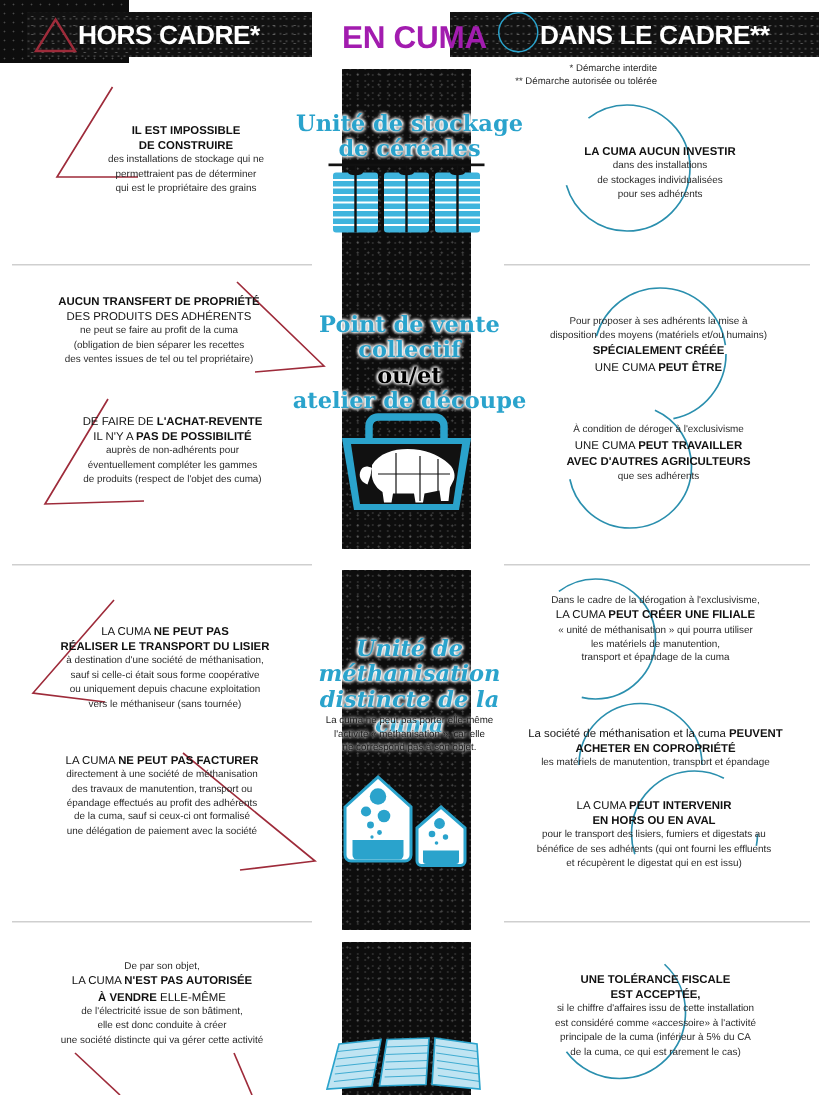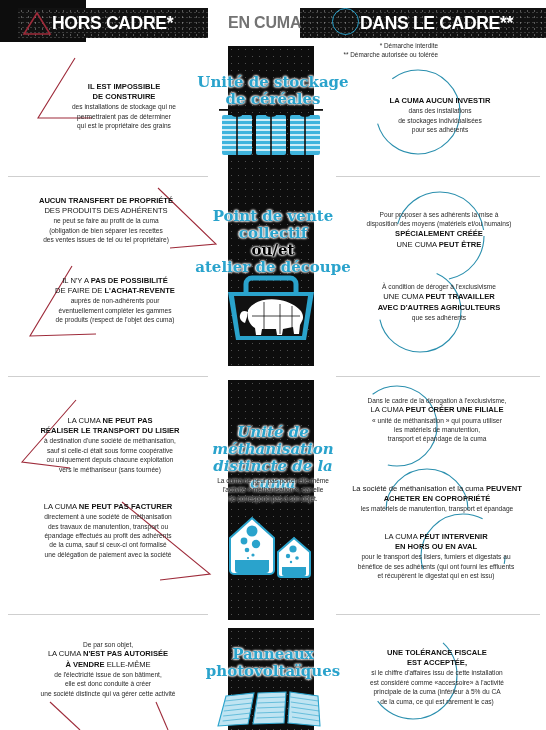--- a/index.html
+++ b/index.html
@@ -31,21 +31,21 @@
                background-size: 6px 6px; }
   .hdr-title {
     position: absolute; color: #ffffff; font-weight: bold;
     font-size: 17.5px; letter-spacing: -.3px; white-space: nowrap;
     font-family: "Liberation Sans", sans-serif;
   }
   #t-hors { left: 52px;  top: 13px; }
   #t-dans { left: 360px; top: 13px; }
   #t-cuma {
     position: absolute; left: 228px; top: 14px;
-    color: #737373; font-weight: bold; font-size: 16px;
+    color: #a21caf; font-weight: bold; font-size: 21px;
     letter-spacing: -.2px; white-space: nowrap;
   }
   .hdr-tri {
     position: absolute; left: 22px; top: 11px; width: 30px; height: 25px;
   }
   .hdr-circ {
     position: absolute; left: 332px; top: 8px; width: 27px; height: 27px;
     border: 1.6px solid #2aa3cc; border-radius: 50%;
   }
   .legend {
@@ -213,22 +213,22 @@
     <p class="tl" style="font-weight:normal;"><span>DES PRODUITS DES ADHÉRENTS</span></p>
     <p class="bd">ne peut se faire au profit de la cuma</p>
     <p class="bd">(obligation de bien séparer les recettes</p>
     <p class="bd">des ventes issues de tel ou tel propriétaire)</p>
   </div>
 
   <svg class="tri" style="left:24px;top:264px;width:74px;height:76px;" viewBox="0 0 74 76">
     <polyline points="48,2 6,72 72,70" fill="none" stroke="#9e2b3a" stroke-width="1.1"></polyline>
   </svg>
   <div class="blk c" style="left:20px;top:276px;width:190px;">
+    <p class="tl"><span style="font-weight:normal">DE FAIRE DE </span><b>L'ACHAT-REVENTE</b></p>
     <p class="tl"><span style="font-weight:normal">IL N'Y A </span><b>PAS DE POSSIBILITÉ</b></p>
-    <p class="tl"><span style="font-weight:normal">DE FAIRE DE </span><b>L'ACHAT-REVENTE</b></p>
     <p class="bd">auprès de non-adhérents pour</p>
     <p class="bd">éventuellement compléter les gammes</p>
     <p class="bd">de produits (respect de l'objet des cuma)</p>
   </div>
 
   <svg class="arc" style="left:370px;top:190px;width:140px;height:92px;" viewBox="0 0 140 92">
     <circle cx="70" cy="46" r="44" fill="none" stroke="#2a8fae" stroke-width="1.1" stroke-dasharray="120 90" stroke-dashoffset="-150"></circle>
   </svg>
   <div class="blk c" style="left:336px;top:210px;width:206px;">
     <p class="bd">Pour proposer à ses adhérents la mise à</p>
@@ -333,24 +333,20 @@
     <p class="tl"><span style="font-weight:normal">LA CUMA </span><b>PEUT INTERVENIR</b></p>
     <p class="tl"><b>EN HORS OU EN AVAL</b></p>
     <p class="bd">pour le transport des lisiers, fumiers et digestats au</p>
     <p class="bd">bénéfice de ses adhérents (qui ont fourni les effluents</p>
     <p class="bd">et récupèrent le digestat qui en est issu)</p>
   </div>
 
   <div class="divider" style="left:8px;top:614px;width:200px;"></div>
   <div class="divider" style="left:336px;top:614px;width:204px;"></div>
 
-  <div class="ctr-title" style="top:646px;">
-    <div>Panneaux</div>
-    <div>photovoltaïques</div>
-  </div>
 
   <svg class="gfx" style="left:216px;top:684px;width:112px;height:46px;" viewBox="0 0 112 46">
     <g stroke="#2aa3cc" stroke-width="1.1" fill="#bfe4f2">
       <path d="M10 12 L38 9 L32 40 L2 42 Z"></path>
       <path d="M42 9 L70 8 L68 39 L37 40 Z"></path>
       <path d="M74 8 L102 12 L104 42 L72 39 Z"></path>
     </g>
     <g stroke="#2aa3cc" stroke-width=".7" opacity=".85">
       <path d="M9 17 L37 14M8.4 22 L36.4 19M7.8 27 L35.8 24M7.2 32 L35.2 29M6.6 37 L34.6 34"></path>
       <path d="M41.6 14 L69.6 13M41.3 19 L69.3 18M41 24 L69 23M40.7 29 L68.7 28M40.4 34 L68.4 33"></path>

